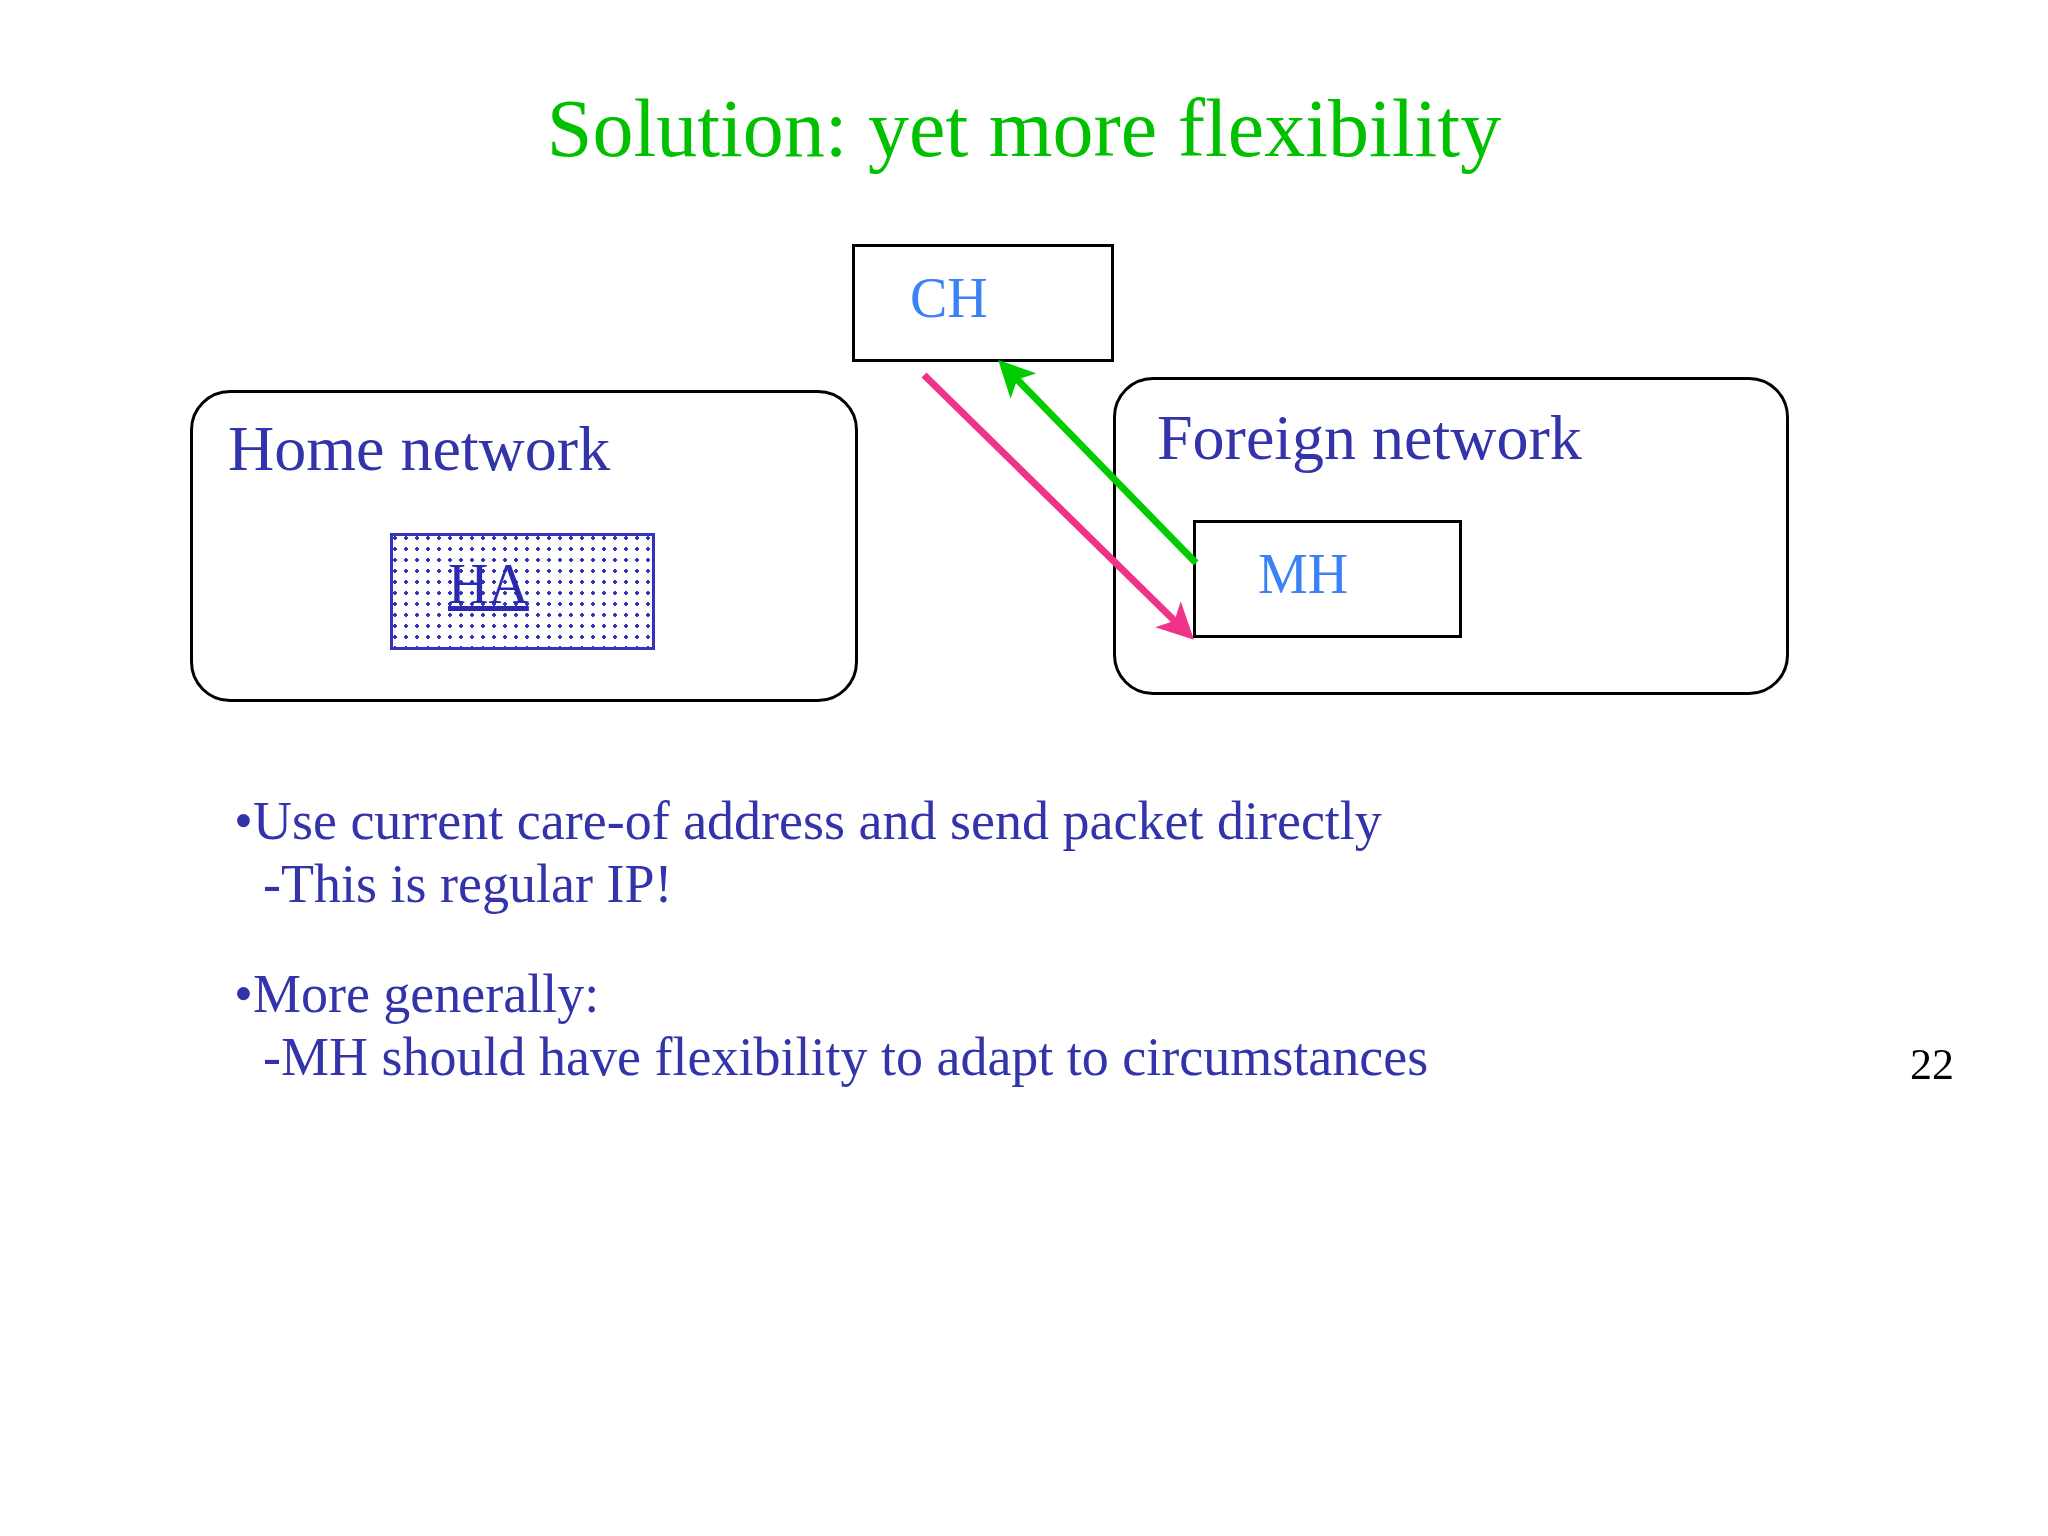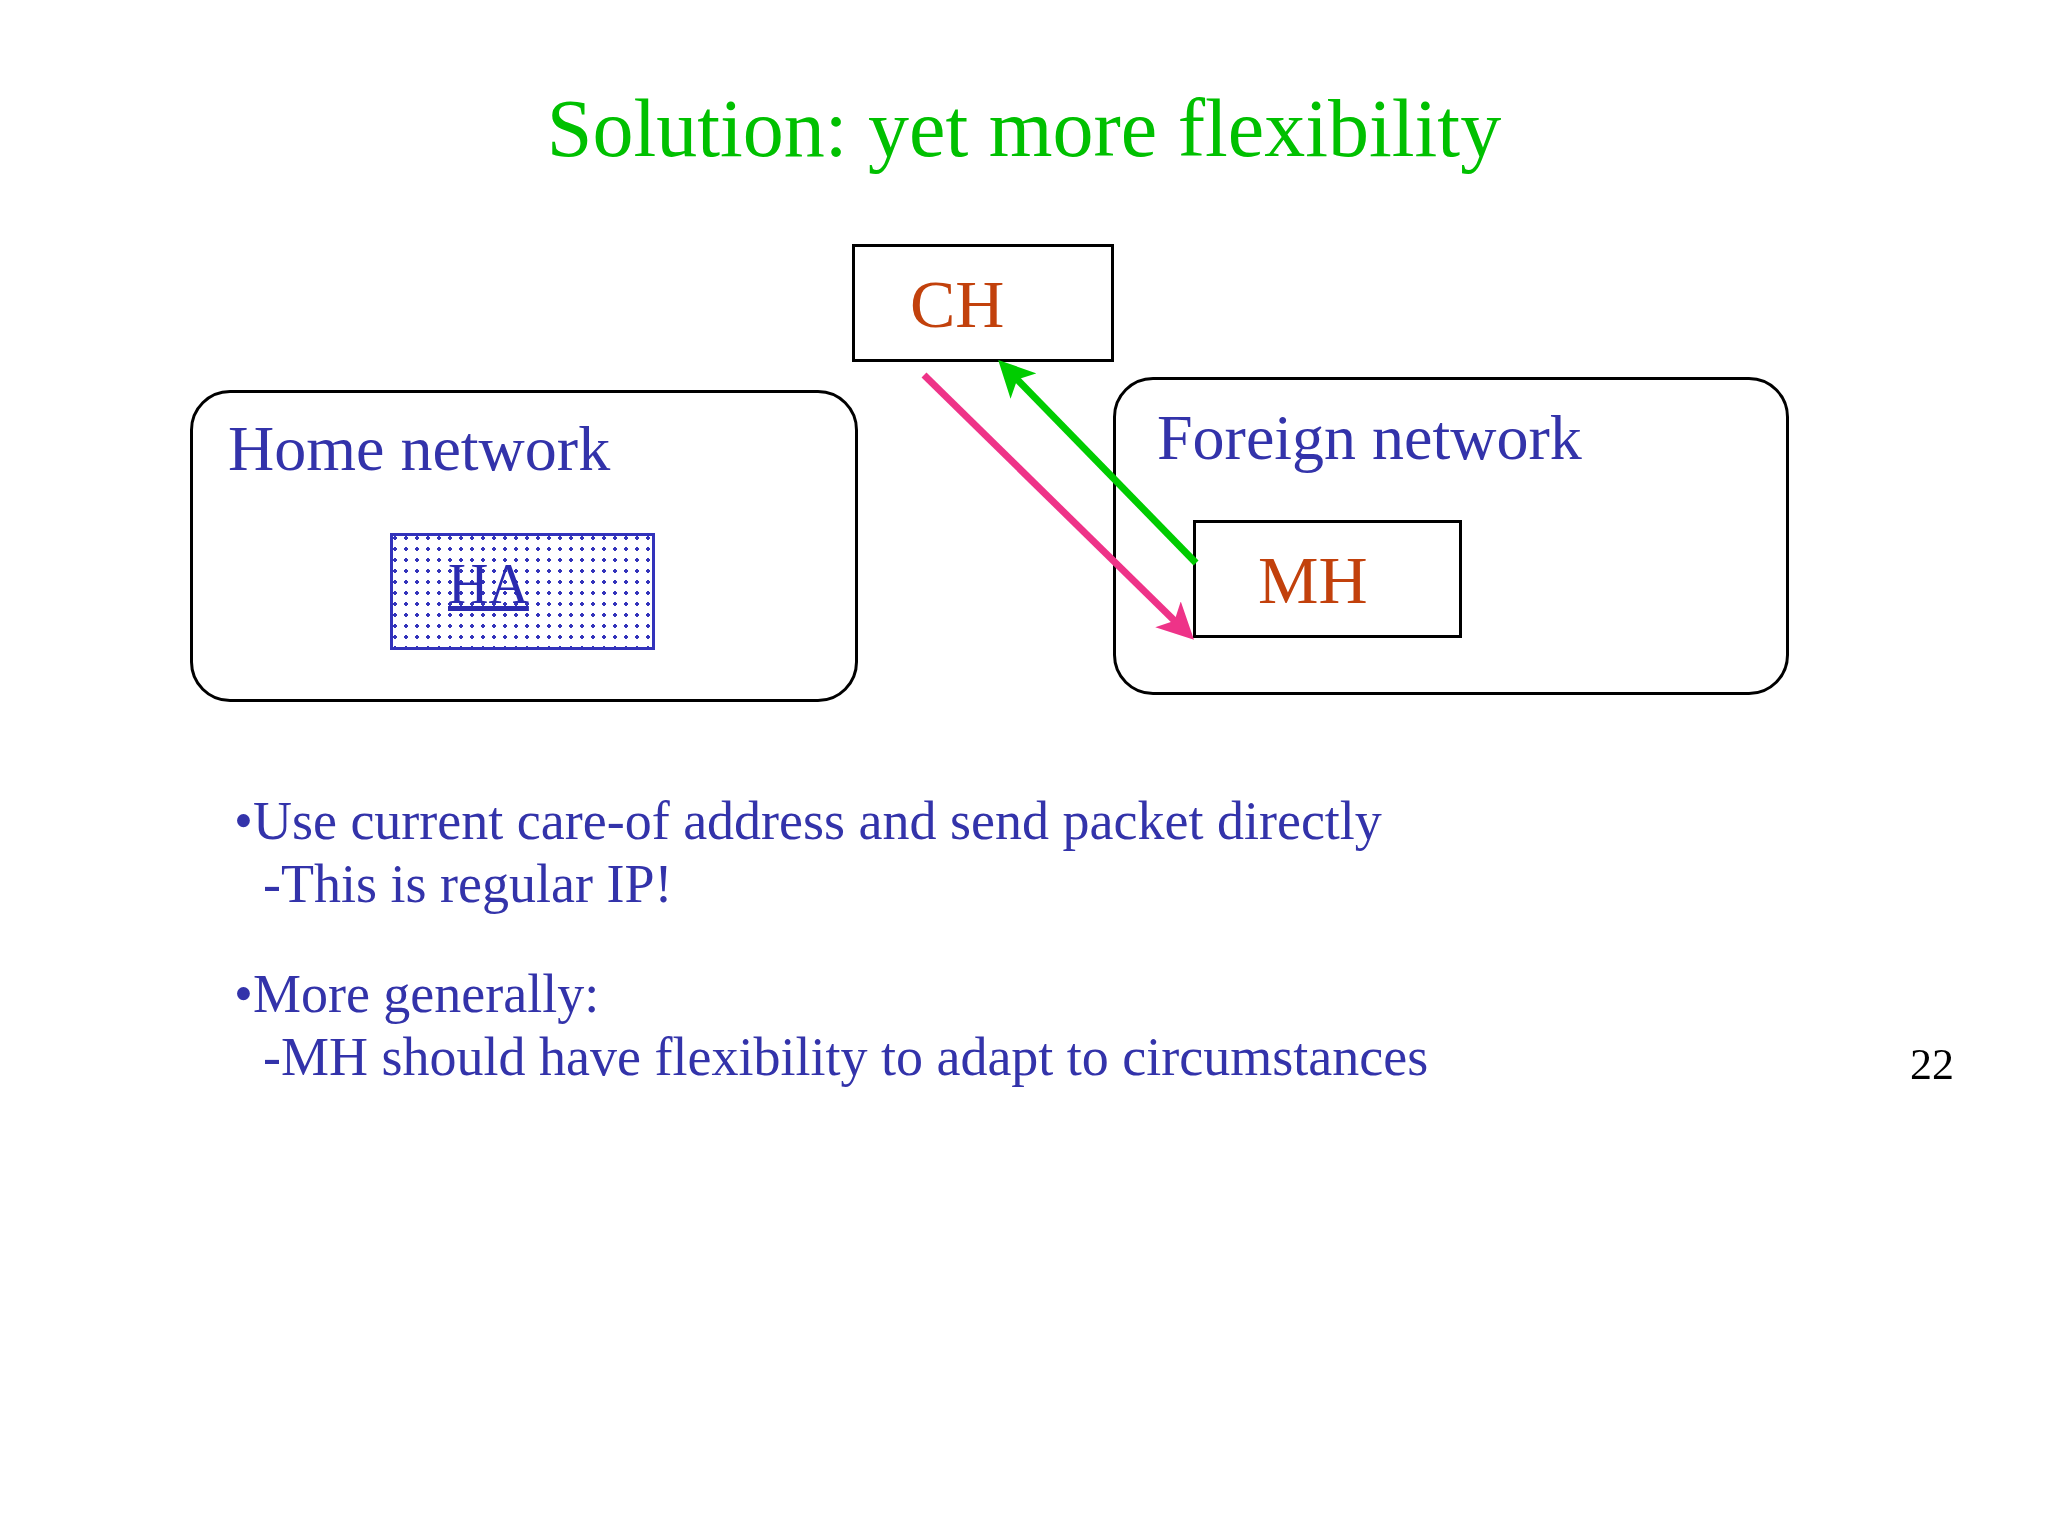--- a/index.html
+++ b/index.html
@@ -57,22 +57,22 @@
     font-family: "Liberation Serif", "DejaVu Serif", serif;
   }
   .host-box {
     position: absolute;
     border: 3px solid #000000;
     background: transparent;
     box-sizing: border-box;
   }
   .host-label {
     position: absolute;
-    color: #c2410c;
-    font-size: 68px;
+    color: #3b82f6;
+    font-size: 56px;
     line-height: 1;
     white-space: nowrap;
     font-family: "Liberation Serif", "DejaVu Serif", serif;
   }
   
   #ha-box {
     position: absolute;
     border: 3px solid #3333BB;
     box-sizing: border-box;
     background-color: #ffffff;

